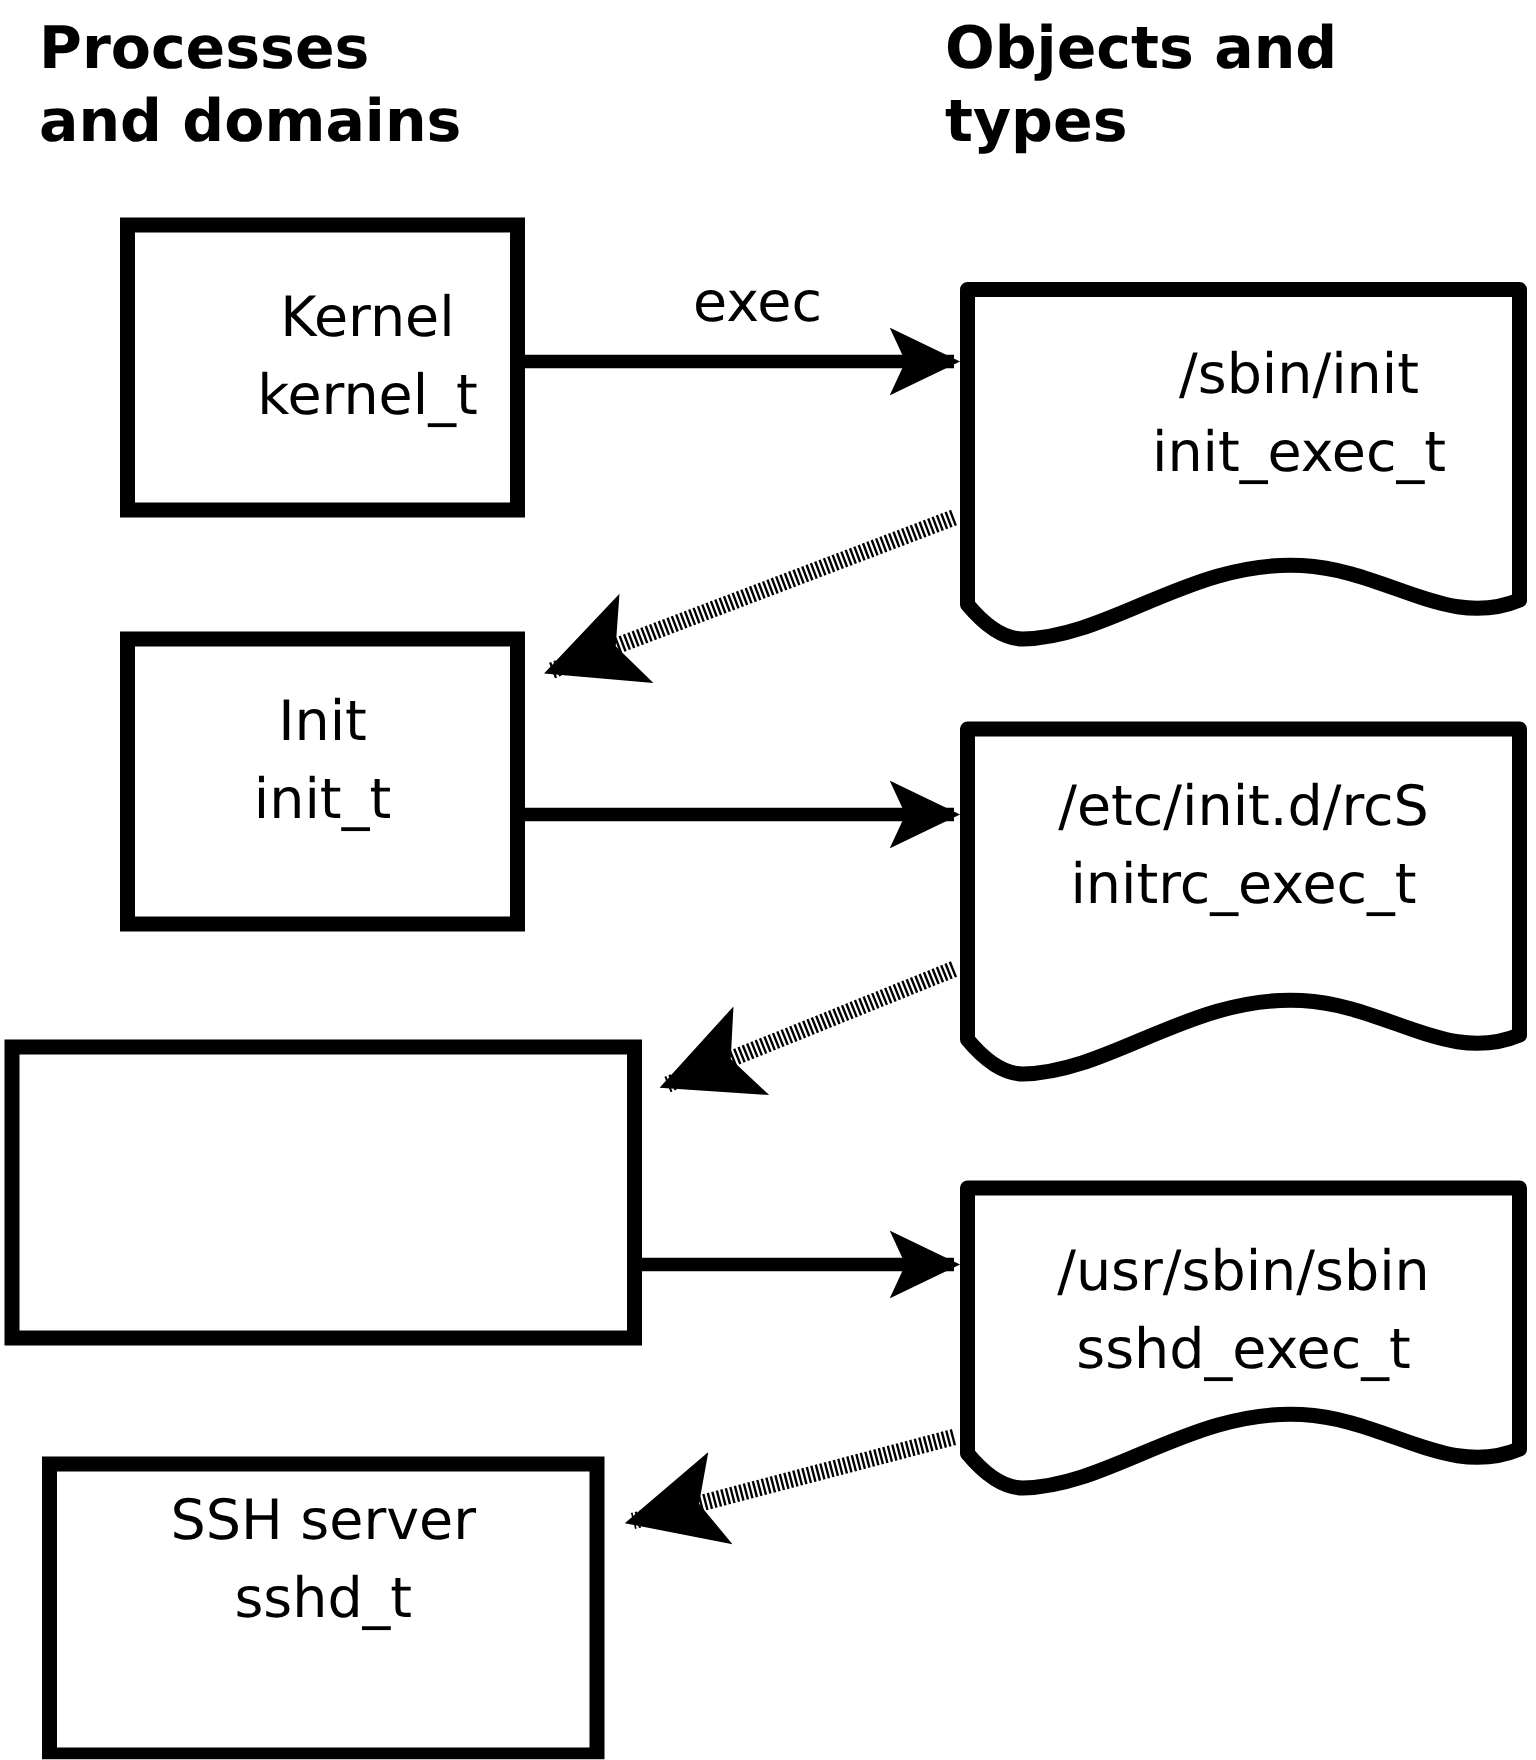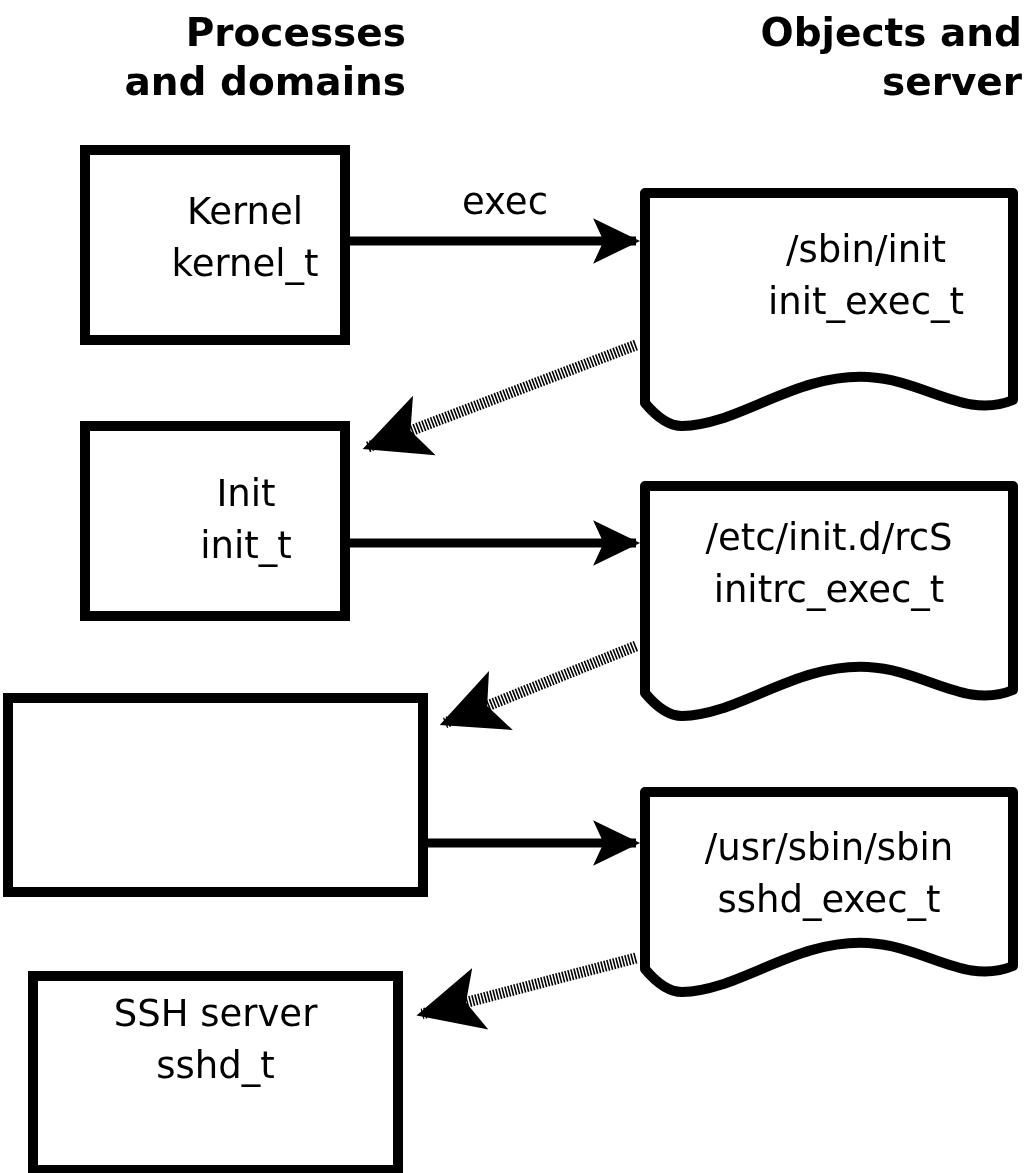--- a/index.html
+++ b/index.html
@@ -26,41 +26,41 @@
     width: 1024px;
     height: 1173px;
   }
 
   
   .col-heading {
     position: absolute;
     font-weight: bold;
     font-size: 39px;
     line-height: 49px;
-    text-align: right;
+    text-align: left;
     letter-spacing: 0px;
     white-space: pre-line;
   }
   #heading-left  { left: 26px;  top: 8px;  width: 380px; }
   #heading-right { left: 630px; top: 8px;  width: 392px; }
 
   
   .shape-text {
     position: absolute;
     text-align: center;
     font-size: 37px;
     line-height: 52px;
     white-space: pre-line;
     pointer-events: none;
   }
   .proc-text { }
   .obj-text  { }
 
   #text-kernel   { left: 80px;  top: 186px;  width: 270px; padding-left: 30px; }
-  #text-init     { left: 80px;  top: 468px;  width: 270px; padding-left: 31px; }
+  #text-init     { left: 80px;  top: 455px;  width: 270px; }
   #text-initrc   { left: 3px;   top: 736px;  width: 425px; }
   #text-sshd     { left: 28px;  top: 988px; width: 375px; }
 
   #text-initexec    { left: 640px; top: 224px; width: 378px; margin-left: 37px; }
   #text-initrcexec  { left: 640px; top: 512px; width: 378px; }
   #text-sshdexec    { left: 640px; top: 822px; width: 378px; }
 
   
   #label-exec {
     position: absolute;
@@ -129,21 +129,21 @@
 
     <line x1="428" y1="843" x2="636" y2="843" stroke="#000000" stroke-width="9" marker-end="url(#arrow-solid)"></line>
 
     <line x1="636" y1="958" x2="422" y2="1014" stroke="#000000" stroke-width="11" stroke-dasharray="1.6 1.5" stroke-linecap="butt" marker-end="url(#arrow-dotted)"></line>
   </svg>
 
   <div id="heading-left" class="col-heading">Processes
 and domains</div>
 
   <div id="heading-right" class="col-heading">Objects and
-server</div>
+types</div>
 
   <div id="text-kernel" class="shape-text proc-text">Kernel
 kernel_t</div>
 
   <div id="text-init" class="shape-text proc-text">Init
 init_t</div>
 
 
   <div id="text-sshd" class="shape-text proc-text">SSH server
 sshd_t</div>

